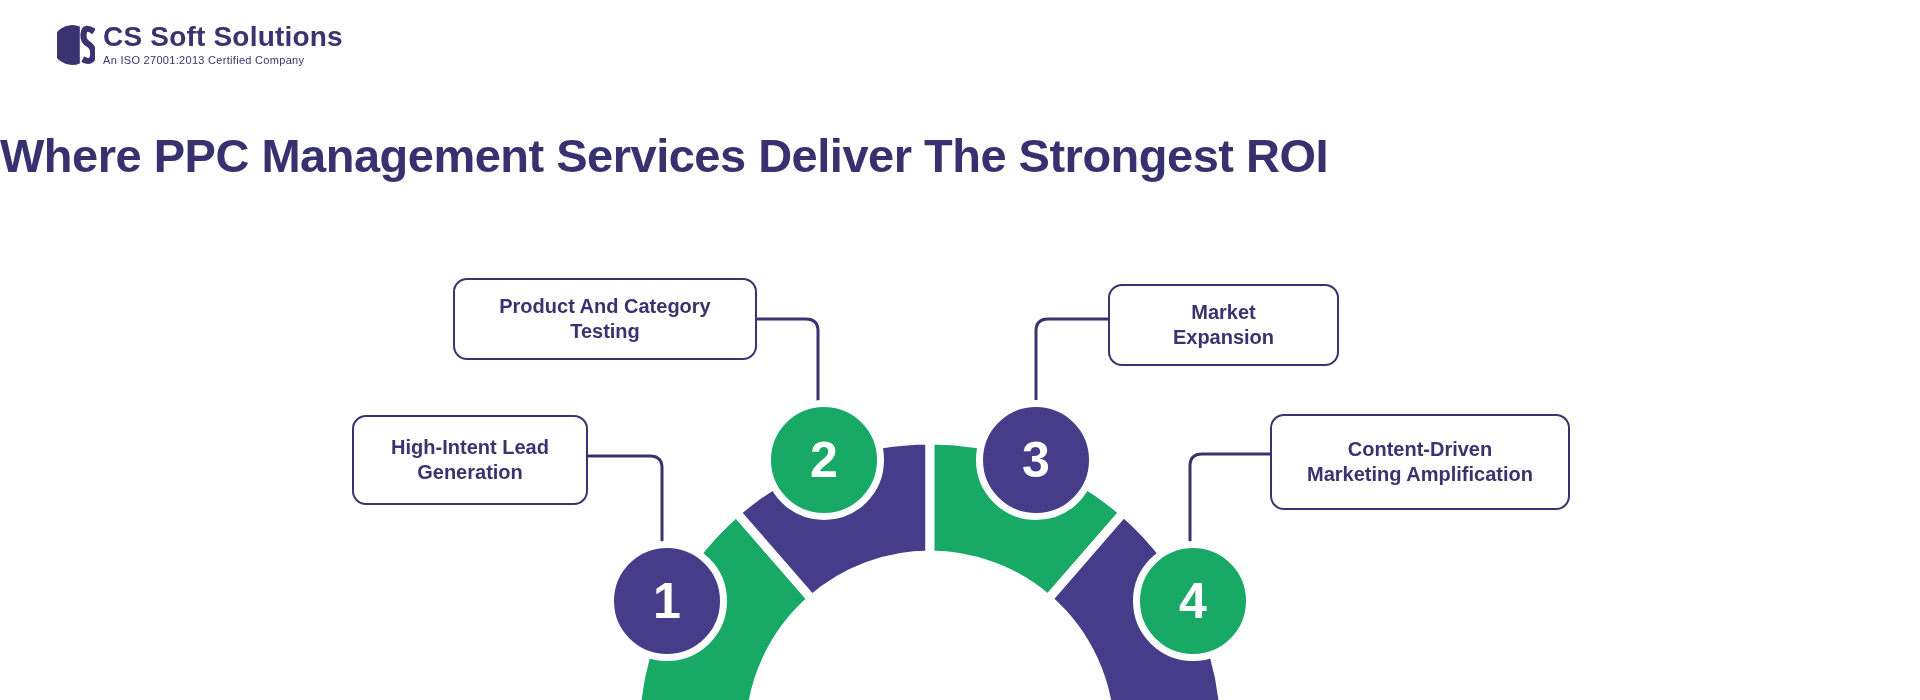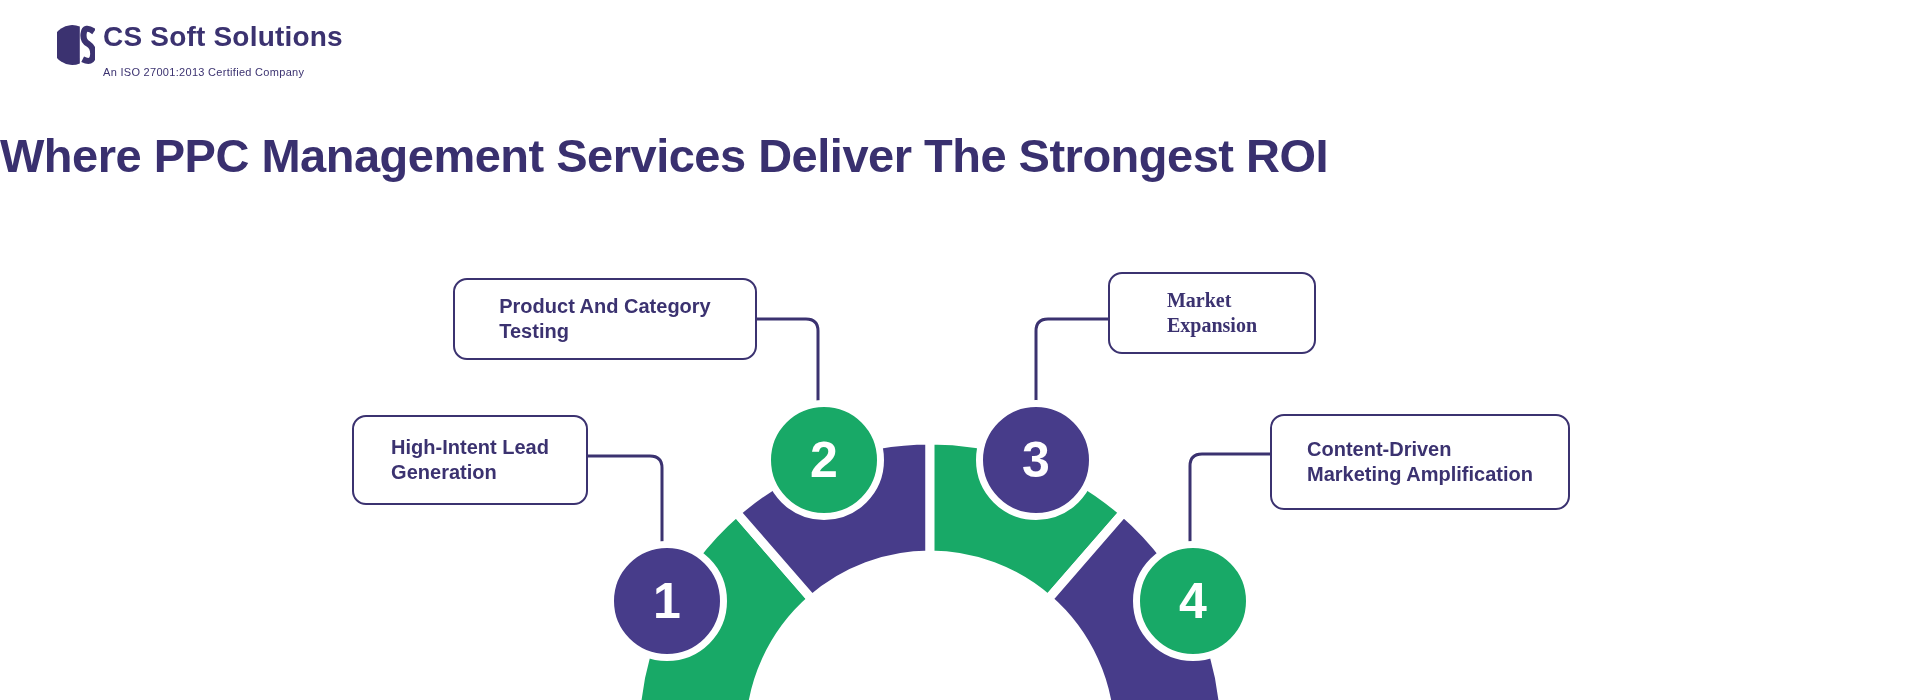--- a/index.html
+++ b/index.html
@@ -12,44 +12,44 @@
     --purple:#473c8a;
     --green:#18a967;
     --ink:#3b3270;
     --title:#39306f;
   }
   
   .logo{position:absolute;left:46px;top:22px;display:flex;align-items:flex-start;padding-left:11px;}
   .logo-icon{width:38px;height:46px;flex:0 0 auto;}
   .logo-text{margin-left:8px;}
   .logo-name{font-size:28px;font-weight:700;color:var(--ink);letter-spacing:0.2px;line-height:30px;}
-  .logo-tagline{font-size:11px;color:var(--ink);margin-top:14px;letter-spacing:0.3px;}
+  .logo-tagline{font-size:11px;color:var(--ink);margin-top:2px;letter-spacing:0.3px;}
   
   .page-title{
     position:absolute;left:0;top:128px;width:100%;
     text-align:left;font-size:47px;font-weight:700;
     color:var(--title);letter-spacing:-0.5px;
   }
   
   .arch{position:absolute;left:0;top:0;}
   .seg-green{fill:var(--green);stroke:#ffffff;stroke-width:9;}
   .seg-purple{fill:var(--purple);stroke:#ffffff;stroke-width:9;}
   .connector{fill:none;stroke:var(--ink);stroke-width:3;}
   
   .label-box{
     position:absolute;box-sizing:border-box;
     background:#ffffff;border:2px solid var(--ink);border-radius:14px;
-    display:flex;align-items:center;justify-content:center;text-align:left;
+    display:flex;align-items:center;justify-content:center;text-align:center;
   }
   .label-box span{
     white-space:pre-line;font-size:20px;line-height:25px;font-weight:700;color:var(--ink);
   }
   .box-1{left:352px;top:415px;width:236px;height:90px;}
   .box-2{left:453px;top:278px;width:304px;height:82px;}
-  .box-3{left:1108px;top:272px;width:208px;height:82px;font-family:Liberation Serif, serif;}
+  .box-3{left:1108px;top:284px;width:231px;height:82px;}
   .box-4{left:1270px;top:414px;width:300px;height:96px;}
   
   .step-circle{
     position:absolute;width:106px;height:106px;border:7px solid #ffffff;border-radius:50%;
     display:flex;align-items:center;justify-content:center;
     color:#ffffff;font-size:50px;font-weight:700;
   }
   .step-circle.purple{background:var(--purple);}
   .step-circle.green{background:var(--green);}
   .circle-1{left:607px;top:541px;}

